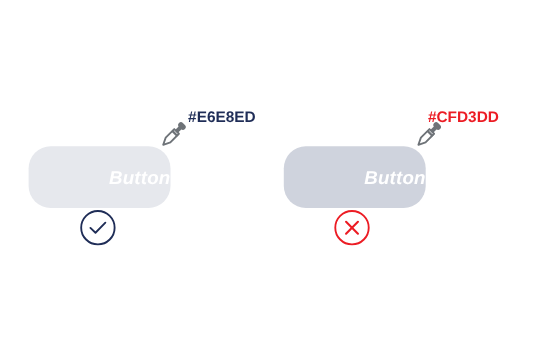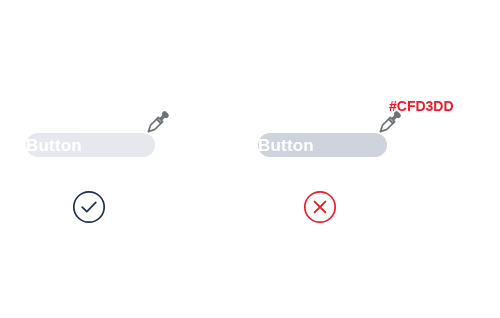--- a/index.html
+++ b/index.html
@@ -27,26 +27,27 @@
     height: 318px;
   }
   .example.left  { left: 0; }
   .example.right { left: 250px; }
 
   
   .pill {
     position: absolute;
     top: 133px;
     width: 129px;
-    height: 24px;
+    height: 56px;
     border-radius: 20px;
     display: flex;
     align-items: center;
-    justify-content: flex-start;
+    justify-content: flex-end;
     box-sizing: border-box;
+    font-style: italic;
   }
   .example.left  .pill { left: 26px; background: #e6e8ed; }
   .example.right .pill { left: 8px;  background: #cfd3dd; }
 
   .pill-label {
     color: #ffffff;
     font-size: 17px;
     font-weight: bold;
     letter-spacing: 0.2px;
     line-height: 1;
@@ -100,20 +101,21 @@
       <svg width="34" height="34" viewBox="0 0 34 34" aria-hidden="true">
         <g transform="rotate(45 17 17)">
           <rect x="13.2" y="2.6" width="7.6" height="5.0" rx="2.5" fill="#6E7378"></rect>
           <rect x="15.2" y="7.0" width="3.6" height="5.4" fill="#6E7378"></rect>
           <path d="M14.0 12.0 h6.0 v11.0 l-3.0 6.2 l-3.0 -6.2 z" fill="#ffffff" stroke="#6E7378" stroke-width="1.7" stroke-linejoin="round"></path>
           <rect x="13.6" y="13.4" width="6.8" height="2.0" fill="#6E7378"></rect>
         </g>
       </svg>
     </span>
 
+    <span class="hex">#E6E8ED</span>
 
     <span class="badge">
       <svg width="34" height="34" viewBox="0 0 34 34" aria-hidden="true">
         <circle cx="17" cy="17" r="15.2" fill="none" stroke="#1F2D57" stroke-width="1.7"></circle>
         <path d="M10.2 17.2 L14.8 21.6 L23.8 12.4" fill="none" stroke="#1F2D57" stroke-width="1.7" stroke-linecap="round" stroke-linejoin="round"></path>
       </svg>
     </span>
 
   </div>
 

